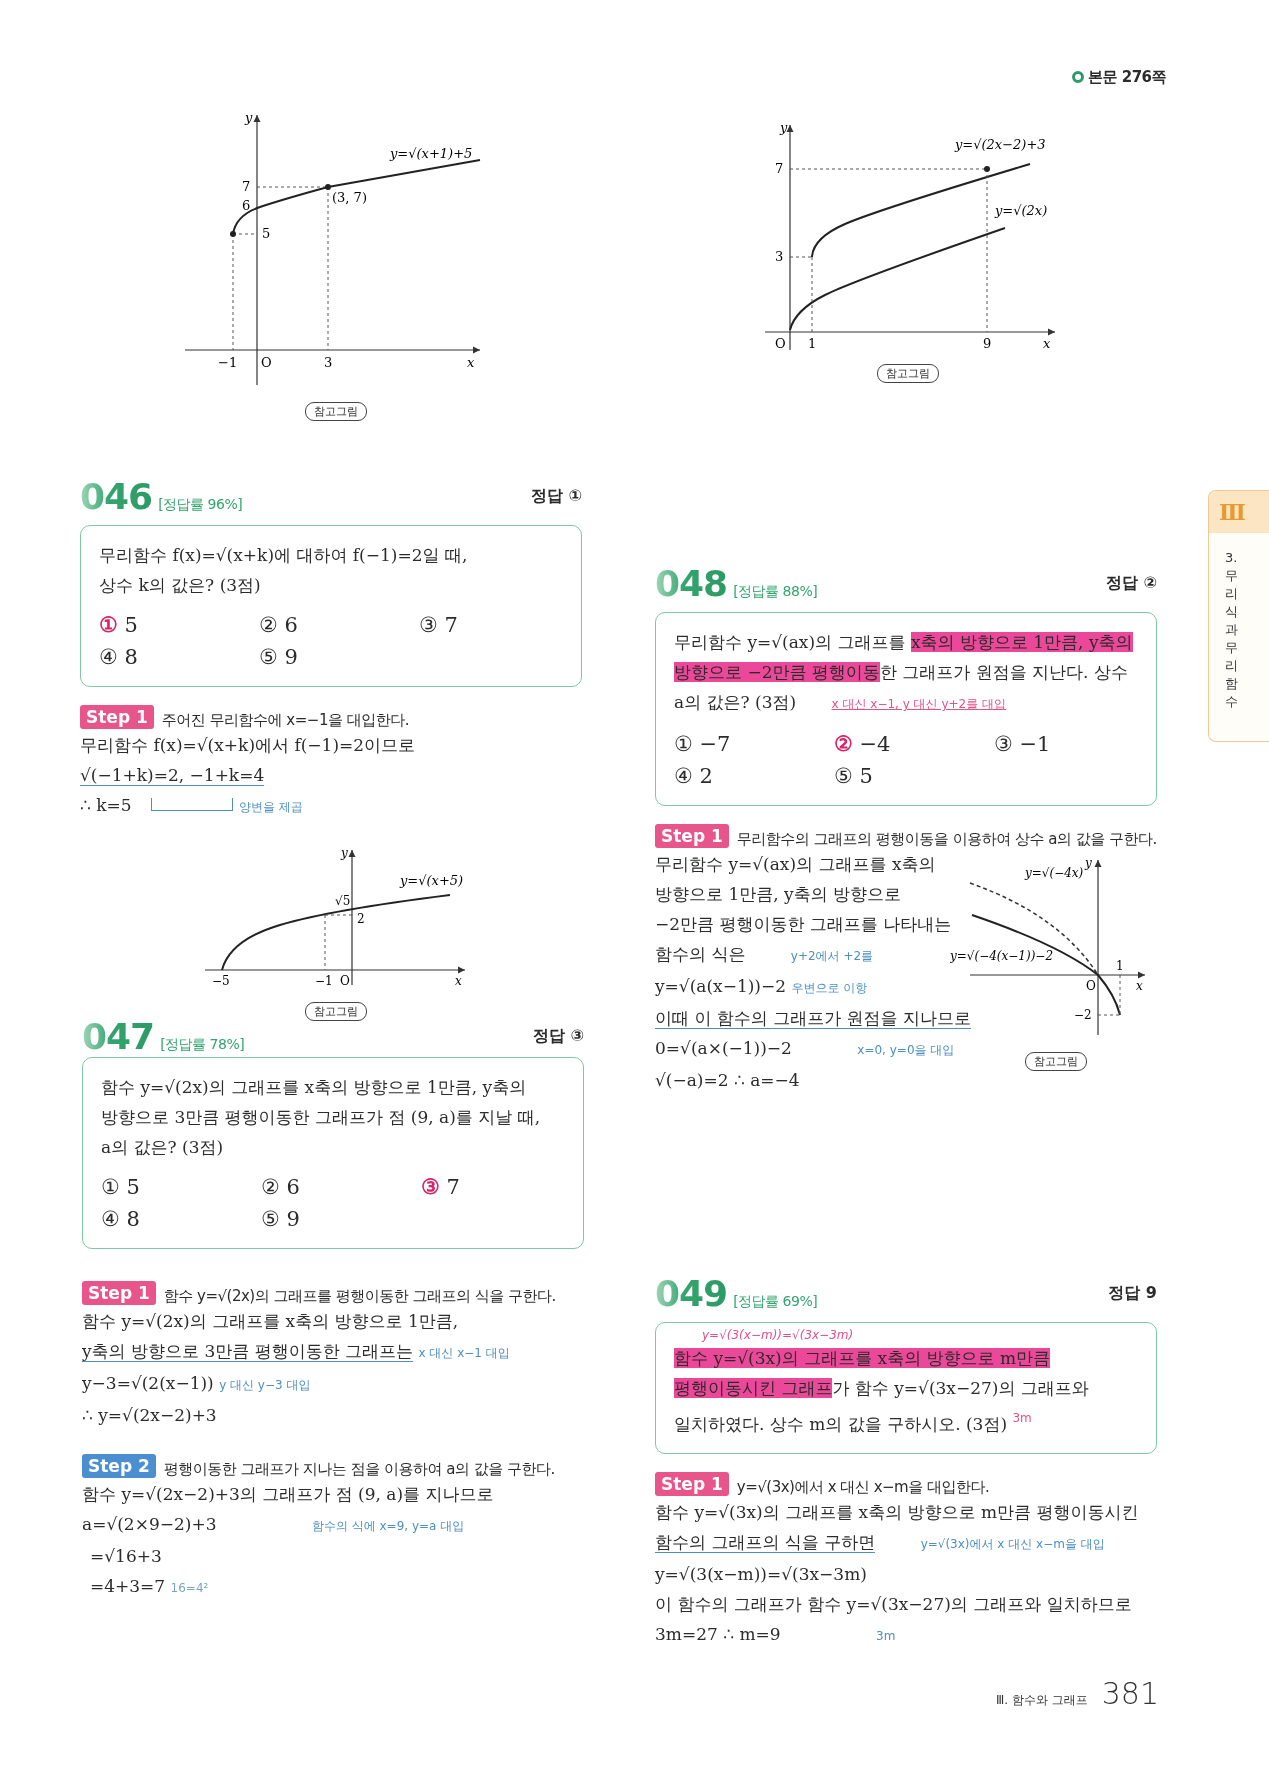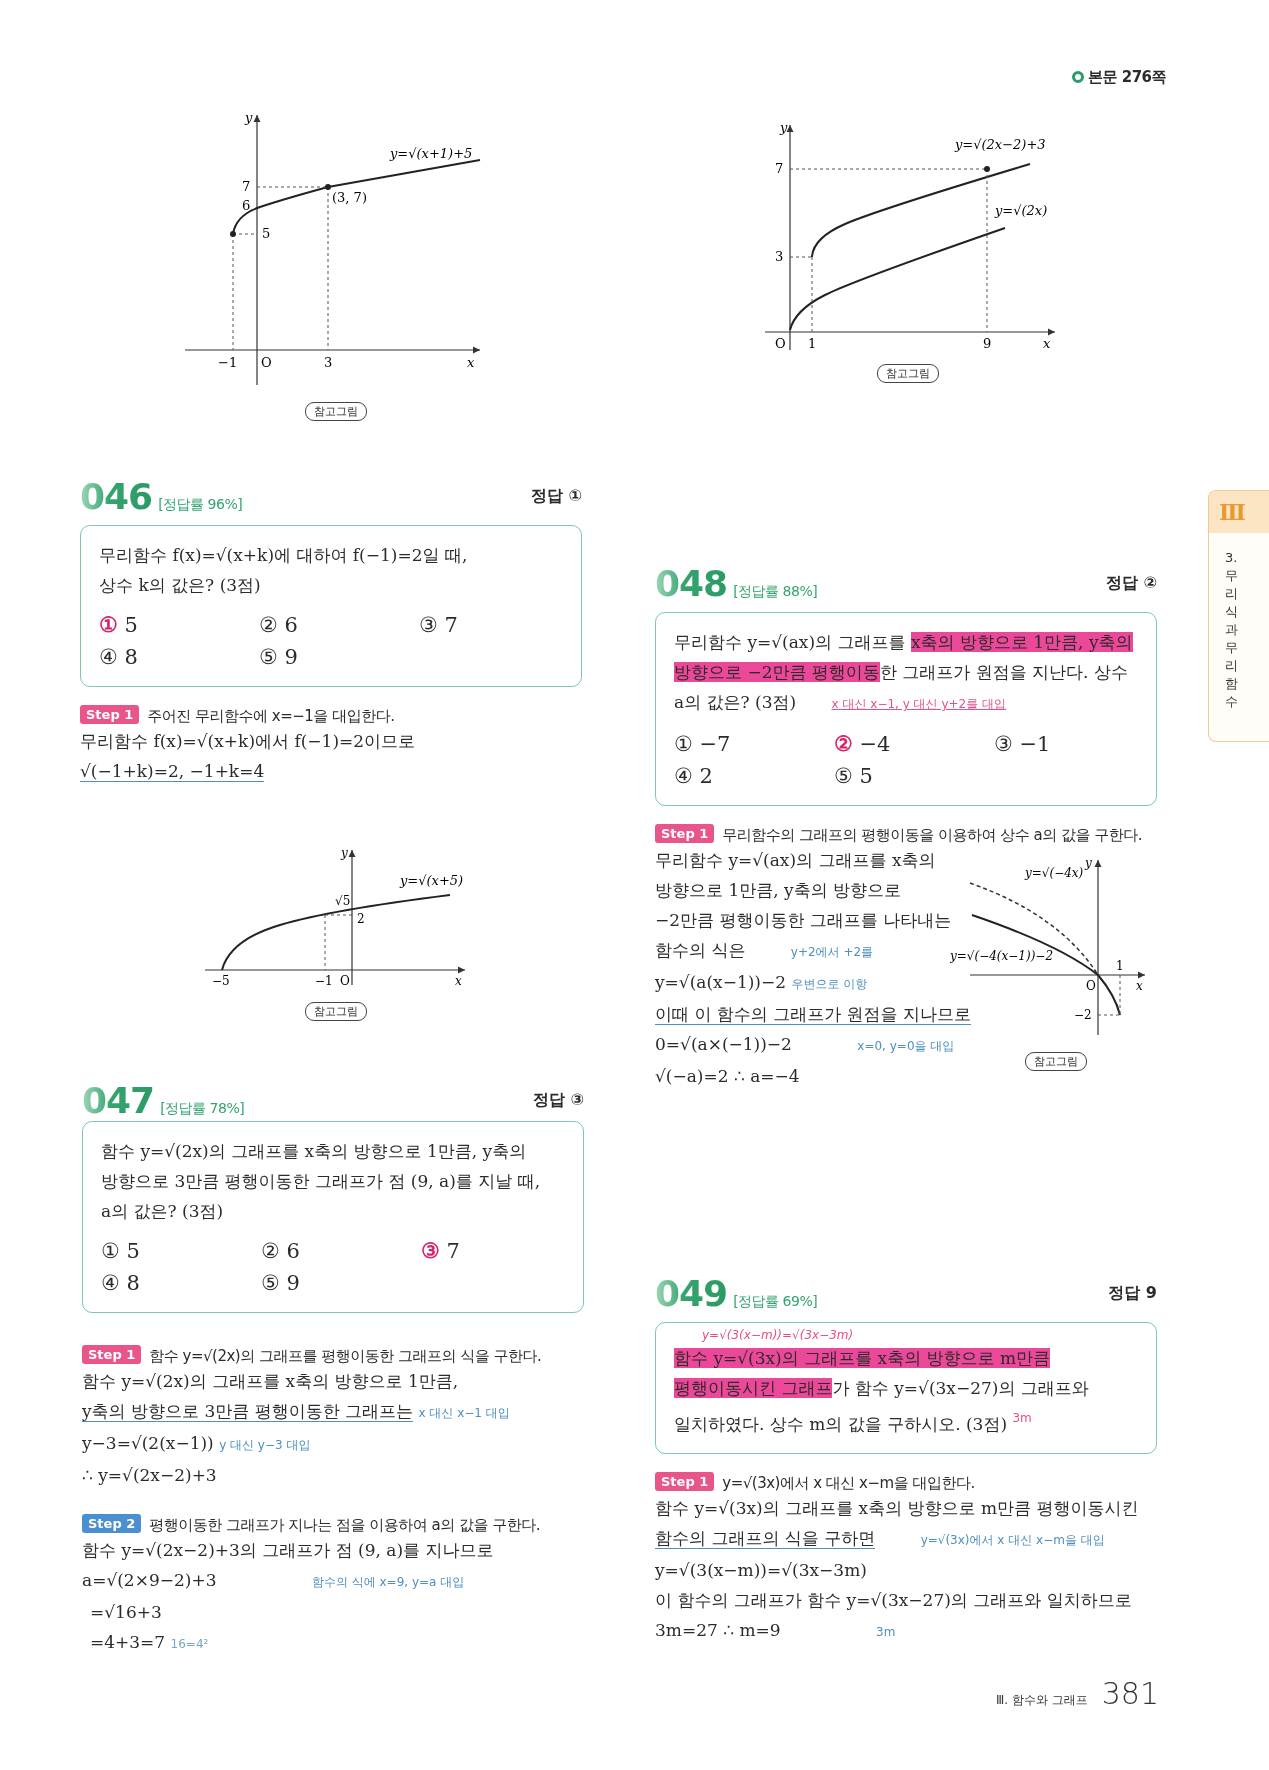--- a/index.html
+++ b/index.html
@@ -11,21 +11,21 @@
   .ref-top { left:1072px; top:68px; font-size:15px; font-weight:bold; letter-spacing:-0.5px; }
   .ref-top .dot { display:inline-block; width:12px; height:12px; border-radius:50%; border:3px solid #2e9a6a; box-sizing:border-box; vertical-align:-1px; margin-right:4px; }
   .qhead { display:flex; align-items:baseline; }
   .qnum { font-family:"DejaVu Sans", sans-serif; font-weight:bold; font-size:36px; letter-spacing:-1px;
           background:linear-gradient(90deg,#9fd7b7 0%, #34a46f 40%, #2c9a64 100%); -webkit-background-clip:text; background-clip:text; color:transparent; }
   .qrate { font-family:"DejaVu Sans", sans-serif; color:#34a46f; font-size:14px; margin-left:6px; letter-spacing:-0.5px; }
   .answer { font-family:"DejaVu Sans", sans-serif; font-weight:bold; font-size:16px; position:absolute; right:0; top:10px; }
   .qbox { border:1.6px solid #7ec9a2; border-radius:10px; padding:14px 18px; box-sizing:border-box; font-size:17px; line-height:30px; }
   .choices { display:grid; grid-template-columns:160px 160px 160px; row-gap:2px; margin-top:10px; font-size:21px; }
   .choice.checked .num { color:#d8246b; font-weight:bold; }
-  .step { display:inline-block; font-family:"DejaVu Sans", sans-serif; font-size:13px; font-weight:bold; color:#fff; padding:2px 6px; border-radius:3px; margin-right:8px; vertical-align:2px; }
+  .step { display:inline-block; font-family:"DejaVu Sans", sans-serif; font-size:17px; font-weight:bold; color:#fff; padding:2px 6px; border-radius:3px; margin-right:8px; vertical-align:2px; }
   .step.pink { background:#e8558a; }
   .step.blue { background:#4c8fd0; }
   .steptitle { font-family:"DejaVu Sans", sans-serif; font-size:15px; letter-spacing:-0.5px; }
   .line { font-size:17px; line-height:30px; white-space:nowrap; }
   .note { font-family:"DejaVu Sans", sans-serif; font-size:12px; color:#4d8fbf; }
   .note.pink { color:#e4508a; }
   .ul { border-bottom:1.5px solid #4d8fbf; }
   .hl { background:#ec4899; }
   .cap { display:inline-block; font-family:"DejaVu Sans", sans-serif; font-size:11px; border:1px solid #444; border-radius:9px; padding:1px 8px; }
   .tab { left:1208px; top:490px; width:61px; height:250px; border:1px solid #f0c891; border-right:none; border-radius:8px 0 0 8px; background:#fffdf8; }
@@ -117,20 +117,21 @@
       <div class="choice"><span class="num">③</span> <span>7</span></div>
       <div class="choice"><span class="num">④</span> <span>8</span></div>
       <div class="choice"><span class="num">⑤</span> <span>9</span></div>
     </div>
   </div>
   <div style="margin-top:18px;">
     <span class="step pink">Step 1</span><span class="steptitle">주어진 무리함수에 x=−1을 대입한다.</span>
   </div>
   <div class="line">무리함수 f(x)=√(x+k)에서 f(−1)=2이므로</div>
   <div class="line"><span class="ul">√(−1+k)=2,  −1+k=4</span></div>
+  <div class="line"><span>∴ k=5</span> <span style="display:inline-block;width:80px;height:12px;border:1.2px solid #4d8fbf;border-top:none;margin:0 6px 0 14px;"></span><span class="note">양변을 제곱</span></div>
 </div>
 
 <div class="abs" style="left:200px;top:845px;">
   <svg width="270" height="140" viewBox="0 0 270 140">
     <line x1="5" y1="125" x2="265" y2="125" stroke="#333" stroke-width="1.2" marker-end="url(#ar)"></line>
     <line x1="152" y1="140" x2="152" y2="5" stroke="#333" stroke-width="1.2" marker-end="url(#ar)"></line>
     <path d="M22,125 Q30,95 80,80 T250,50" fill="none" stroke="#222" stroke-width="2"></path>
     <line x1="125" y1="70" x2="125" y2="125" stroke="#555" stroke-dasharray="3,3"></line>
     <line x1="125" y1="70" x2="152" y2="70" stroke="#555" stroke-dasharray="3,3"></line>
     <text x="200" y="40" font-size="13" font-style="italic">y=√(x+5)</text>
@@ -138,21 +139,21 @@
     <text x="157" y="78" font-size="12">2</text>
     <text x="12" y="140" font-size="12">−5</text>
     <text x="115" y="140" font-size="12">−1</text>
     <text x="140" y="140" font-size="12">O</text>
     <text x="255" y="140" font-size="12" font-style="italic">x</text>
     <text x="141" y="12" font-size="12" font-style="italic">y</text>
   </svg>
 </div>
 <div class="abs" style="left:305px;top:1000px;"><span class="cap">참고그림</span></div>
 
-<div class="abs" style="left:82px;top:1080px;width:502px;">
+<div class="abs" style="left:82px;top:1016px;width:502px;">
   <div class="qhead" style="position:relative;">
     <span class="qnum">047</span>
     <span class="qrate">[정답률 78%]</span>
     <span class="answer">정답 ③</span>
   </div>
   <div class="qbox" style="margin-top:0;">
     <div>함수 y=√(2x)의 그래프를 x축의 방향으로 1만큼, y축의</div>
     <div>방향으로 3만큼 평행이동한 그래프가 점 (9, a)를 지날 때,</div>
     <div>a의 값은? (3점)</div>
     <div class="choices">

